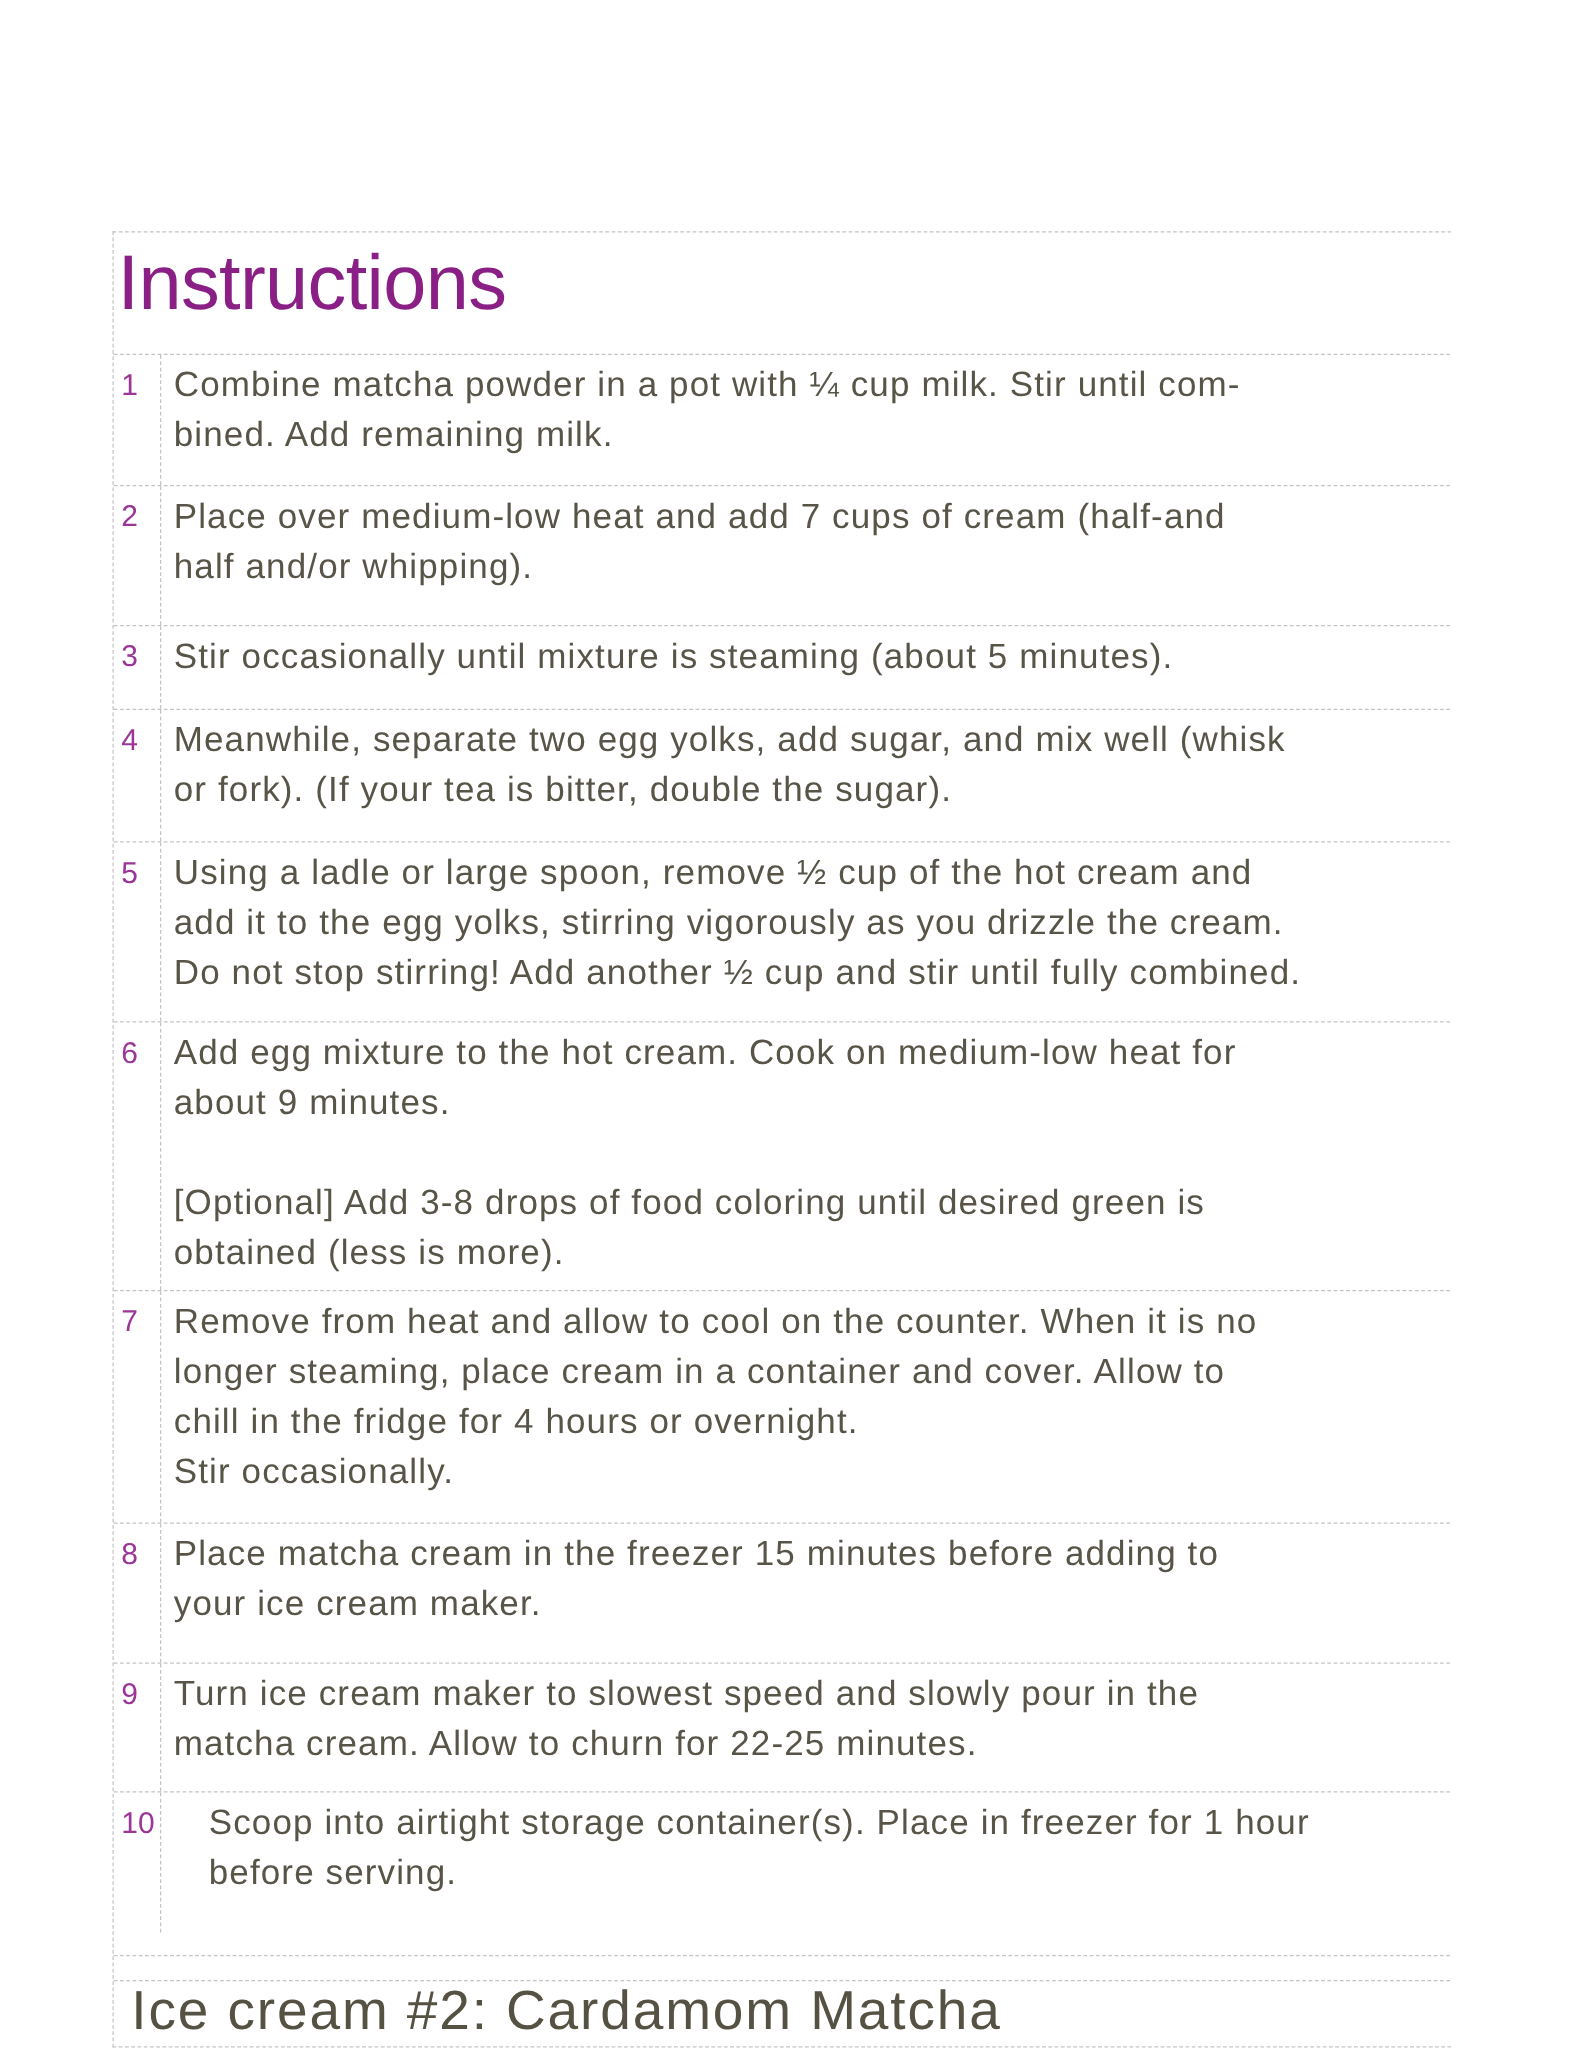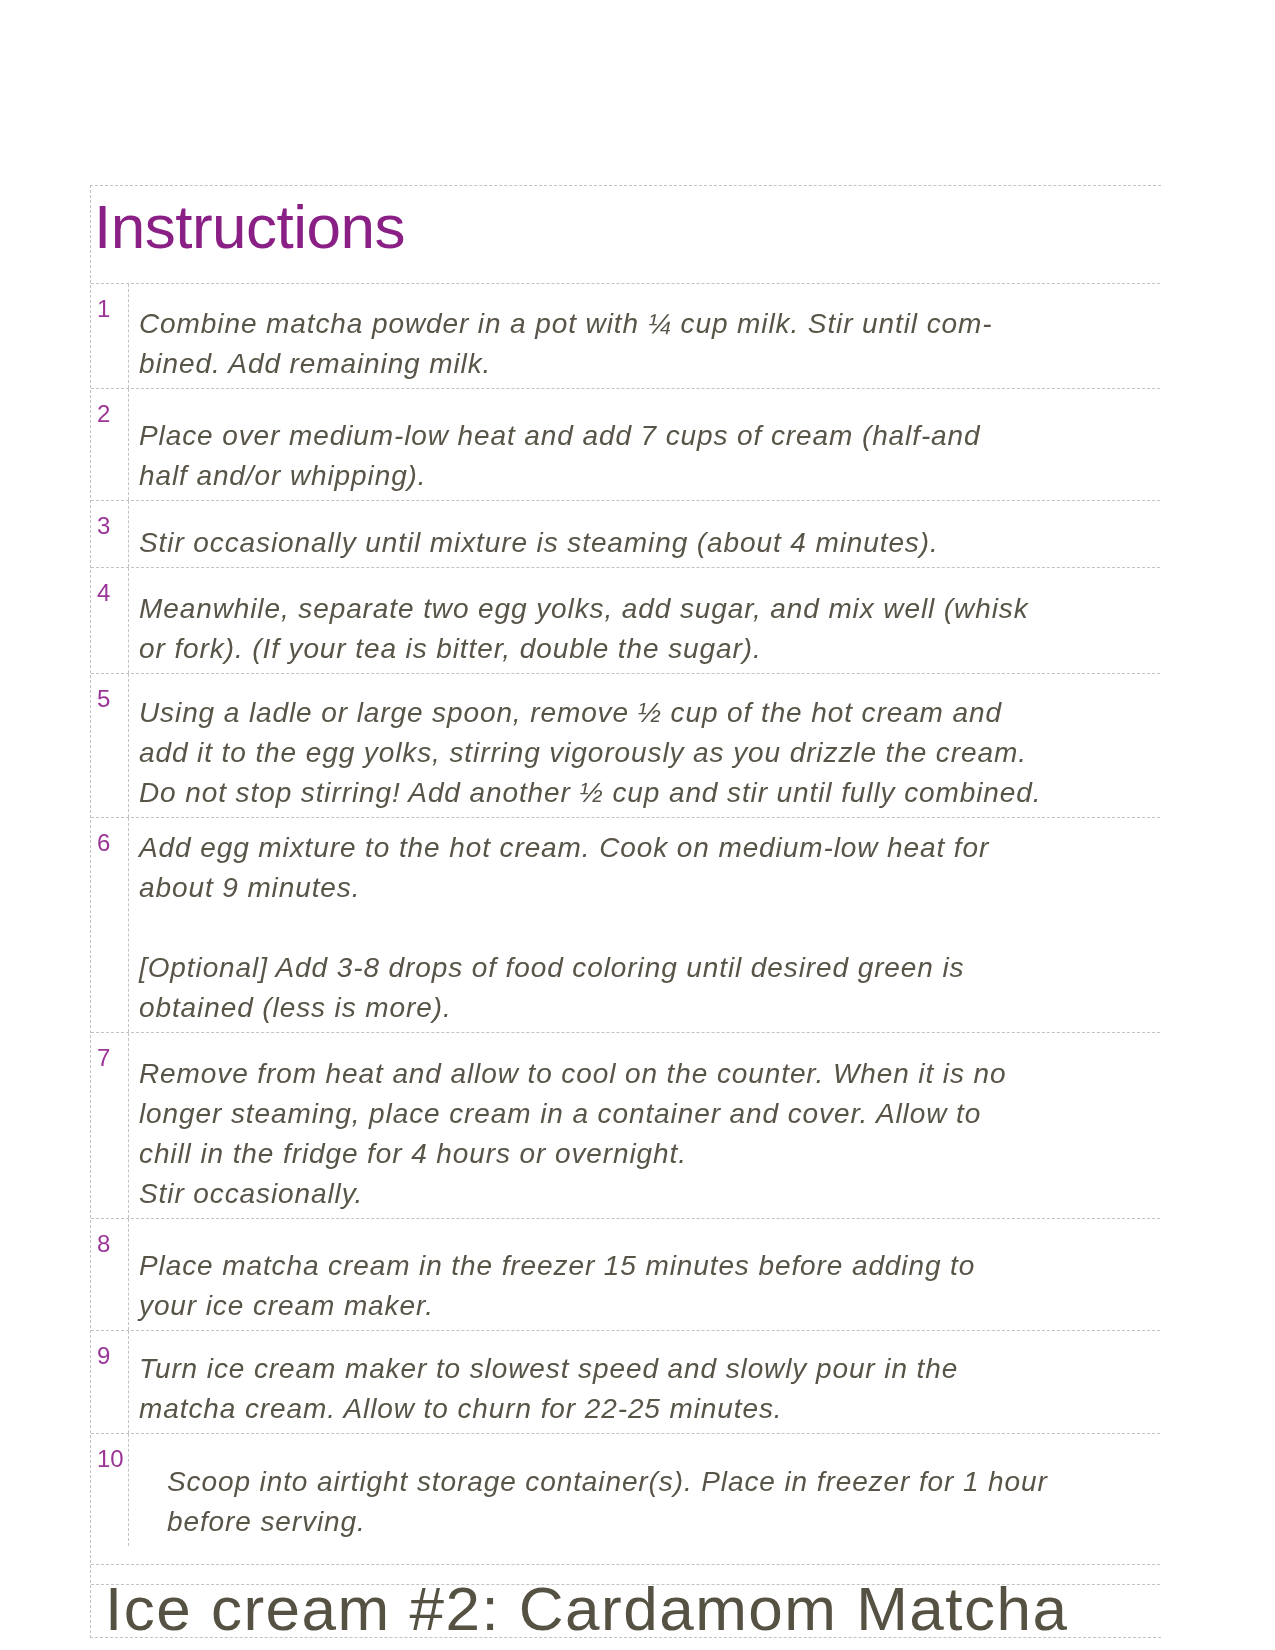--- a/index.html
+++ b/index.html
@@ -41,23 +41,22 @@
     flex: 0 0 38px;
     border-right: 1px dashed #c3c3c3;
     padding: 13px 0 0 6px;
     color: #9b3598;
     font-size: 24px;
     line-height: 24px;
   }
   .text-cell {
     flex: 1;
     display: flex;
-    align-items: flex-end;
+    align-items: flex-start;
     padding: 4px 8px 4px 10px;
-    font-style: italic;
   }
   .step-text {
     white-space: pre-line;
     font-size: 28px;
     line-height: 40px;
     letter-spacing: 0.9px;
     color: #585548;
   }
   .r1  { height: 105px; }
   .r2  { height: 112px; }
@@ -79,21 +78,21 @@
   .footer-inner-line {
     position: absolute;
     left: 0; right: 0;
     top: 19px;
     border-top: 1px dashed #c3c3c3;
   }
   .recipe-title {
     position: absolute;
     left: 14px;
     top: 13px;
-    font-size: 62px;
+    font-size: 44px;
     line-height: 62px;
     letter-spacing: 1.5px;
     color: #555243;
     white-space: nowrap;
   }
   .page-number {
     position: absolute;
     right: 1px;
     top: 20px;
     font-size: 21px;
@@ -124,21 +123,21 @@
         <div class="num-cell">2</div>
         <div class="text-cell">
             <div class="step-text">Place over medium-low heat and add 7 cups of cream (half-and
 half and/or whipping).</div>
           </div>
       </div>
 
       <div class="step-row r3">
         <div class="num-cell">3</div>
         <div class="text-cell">
-            <div class="step-text">Stir occasionally until mixture is steaming (about 4 minutes).</div>
+            <div class="step-text">Stir occasionally until mixture is steaming (about 5 minutes).</div>
           </div>
       </div>
 
       <div class="step-row r4">
         <div class="num-cell">4</div>
         <div class="text-cell">
             <div class="step-text">Meanwhile, separate two egg yolks, add sugar, and mix well (whisk
 or fork). (If your tea is bitter, double the sugar).</div>
           </div>
       </div>

